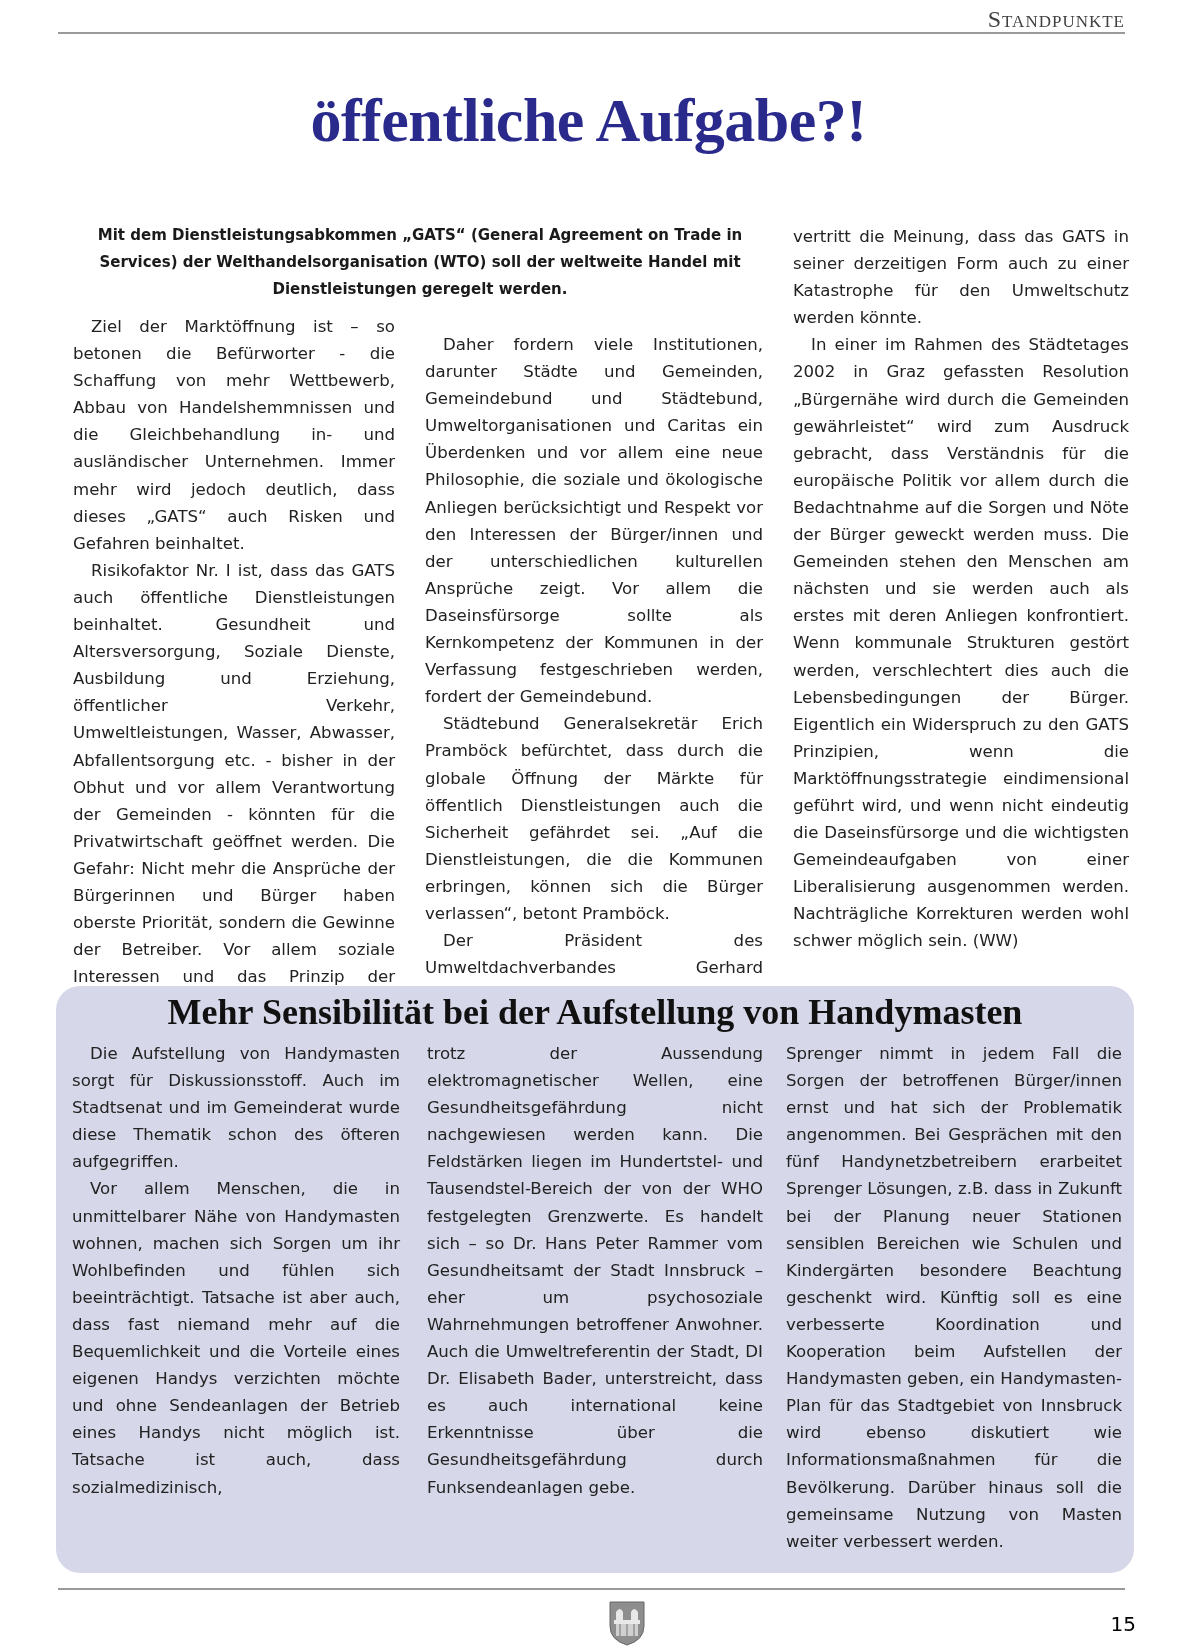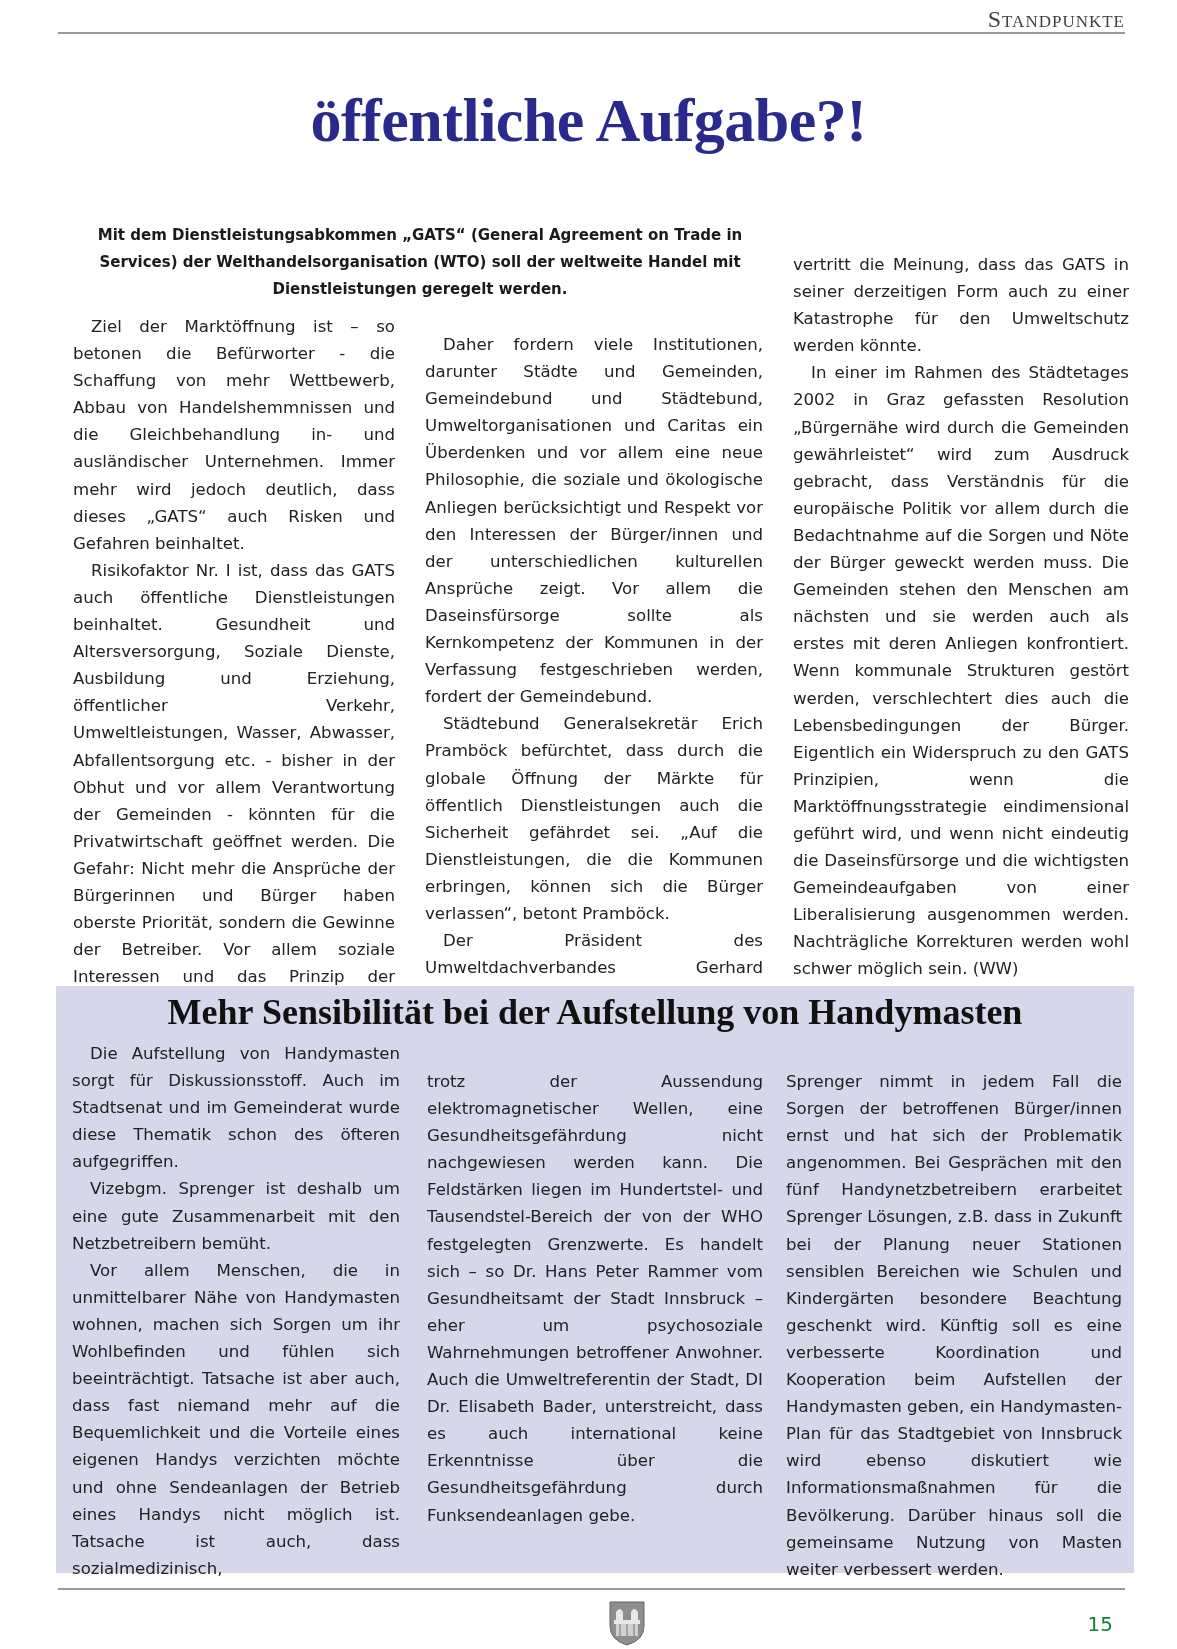--- a/index.html
+++ b/index.html
@@ -5,31 +5,31 @@
   html, body { margin: 0; padding: 0; background: #ffffff; }
   body { width: 1177px; height: 1649px; position: relative; overflow: hidden; font-family: "DejaVu Sans", sans-serif; color: #1a1a1a; }
   .section-label { position: absolute; right: 52px; top: 6px; font-family: "Liberation Serif", serif; font-size: 24px; letter-spacing: 1px; color: #404040; font-variant: small-caps; }
   .rule { position: absolute; left: 58px; right: 52px; height: 2px; background: #9a9a9a; }
   .rule.top { top: 32px; }
   .rule.bottom { top: 1588px; }
   .title { position: absolute; left: 0; right: 0; top: 86px; text-align: center; font-family: "Liberation Serif", serif; font-weight: bold; font-size: 62px; line-height: 68px; color: #2a2a8c; letter-spacing: -0.5px; }
   .lead { position: absolute; left: 70px; width: 700px; top: 222px; text-align: center; font-family: "DejaVu Sans", sans-serif; font-weight: bold; font-size: 15px; line-height: 27px; color: #1a1a1a; }
   .col { position: absolute; font-family: "DejaVu Sans", sans-serif; font-size: 16.6px; line-height: 27.1px; text-align: justify; color: #222; hyphens: manual; }
   .col p { margin: 0; text-indent: 18px; }
-  .col p.noindent { text-indent: 0; margin-top: 28px; }
+  .col p.noindent { text-indent: 0; }
   .c1 { left: 73px; top: 313px; width: 322px; }
   .c2 { left: 425px; top: 331px; width: 338px; }
   .c3 { left: 793px; top: 223px; width: 336px; }
-  .box { position: absolute; left: 56px; top: 986px; width: 1078px; height: 587px; background: #d6d7e8; }
+  .box { position: absolute; left: 56px; top: 986px; width: 1078px; height: 587px; background: #d6d7e8; border-radius: 24px; }
   .box-title { position: absolute; left: 0; right: 0; top: 4px; text-align: center; font-family: "Liberation Serif", serif; font-weight: bold; font-size: 36px; line-height: 44px; color: #111; }
   .b1 { left: 72px; top: 1040px; width: 328px; }
   .b2 { left: 427px; top: 1040px; width: 336px; }
   .b3 { left: 786px; top: 1040px; width: 336px; }
   .footer-left { position: absolute; left: 58px; top: 1612px; font-family: "DejaVu Sans", sans-serif; font-size: 20px; color: #6d28d9; letter-spacing: 0.2px; margin-top: 44px; }
-  .footer-page { position: absolute; right: 64px; top: 1612px; font-family: "DejaVu Sans", sans-serif; font-size: 20px; color: #15803d; }
+  .footer-page { position: absolute; right: 41px; top: 1612px; font-family: "DejaVu Sans", sans-serif; font-size: 20px; color: #000000; }
   .crest { position: absolute; left: 608px; top: 1600px; width: 38px; height: 46px; }
 </style>
 </head>
 <body>
 
 <div class="section-label">Standpunkte</div>
 <div class="rule top"></div>
 
 <div class="title">
   <div>öffentliche Aufgabe?!</div>
@@ -52,21 +52,20 @@
   <p class="noindent">vertritt die Meinung, dass das GATS in seiner derzeitigen Form auch zu einer Katastrophe für den Umweltschutz werden könnte.</p>
   <p>In einer im Rahmen des Städtetages 2002 in Graz gefassten Resolution „Bürgernähe wird durch die Gemeinden gewährleistet“ wird zum Ausdruck gebracht, dass Verständnis für die europäische Politik vor allem durch die Bedachtnahme auf die Sorgen und Nöte der Bürger geweckt werden muss. Die Gemeinden stehen den Menschen am nächsten und sie werden auch als erstes mit deren Anliegen konfrontiert. Wenn kommunale Strukturen gestört werden, verschlechtert dies auch die Lebensbedingungen der Bürger. Eigentlich ein Widerspruch zu den GATS Prinzipien, wenn die Marktöffnungsstrategie eindimensional geführt wird, und wenn nicht eindeutig die Daseinsfürsorge und die wichtigsten Gemeindeaufgaben von einer Liberalisierung ausgenommen werden. Nachträgliche Korrekturen werden wohl schwer möglich sein. (WW)</p>
 </div>
 
 <div class="box">
   <div class="box-title">Mehr Sensibilität bei der Aufstellung von Handymasten</div>
 </div>
 
 <div class="col b1">
   <p>Die Aufstellung von Handymasten sorgt für Diskussionsstoff. Auch im Stadtsenat und im Gemeinderat wurde diese Thematik schon des öfteren aufgegriffen.</p>
-  <p>Vizebgm. Sprenger ist deshalb um eine gute Zusammenarbeit mit den Netzbetreibern bemüht.</p>
   <p>Vor allem Menschen, die in unmittelbarer Nähe von Handymasten wohnen, machen sich Sorgen um ihr Wohlbefinden und fühlen sich beeinträchtigt. Tatsache ist aber auch, dass fast niemand mehr auf die Bequemlichkeit und die Vorteile eines eigenen Handys verzichten möchte und ohne Sendeanlagen der Betrieb eines Handys nicht möglich ist. Tatsache ist auch, dass sozialmedizinisch,</p>
 </div>
 
 <div class="col b2">
   <p class="noindent">trotz der Aussendung elektromagnetischer Wellen, eine Gesundheitsgefährdung nicht nachgewiesen werden kann. Die Feldstärken liegen im Hundertstel- und Tausendstel-Bereich der von der WHO festgelegten Grenzwerte. Es handelt sich – so Dr. Hans Peter Rammer vom Gesundheitsamt der Stadt Innsbruck – eher um psychosoziale Wahrnehmungen betroffener Anwohner. Auch die Umweltreferentin der Stadt, DI Dr. Elisabeth Bader, unterstreicht, dass es auch international keine Erkenntnisse über die Gesundheitsgefährdung durch Funksendeanlagen gebe.</p>
 </div>
 
 <div class="col b3">
   <p class="noindent">Sprenger nimmt in jedem Fall die Sorgen der betroffenen Bürger/innen ernst und hat sich der Problematik angenommen. Bei Gesprächen mit den fünf Handynetzbetreibern erarbeitet Sprenger Lösungen, z.B. dass in Zukunft bei der Planung neuer Stationen sensiblen Bereichen wie Schulen und Kindergärten besondere Beachtung geschenkt wird. Künftig soll es eine verbesserte Koordination und Kooperation beim Aufstellen der Handymasten geben, ein Handymasten-Plan für das Stadtgebiet von Innsbruck wird ebenso diskutiert wie Informationsmaßnahmen für die Bevölkerung. Darüber hinaus soll die gemeinsame Nutzung von Masten weiter verbessert werden.</p>
 </div>

